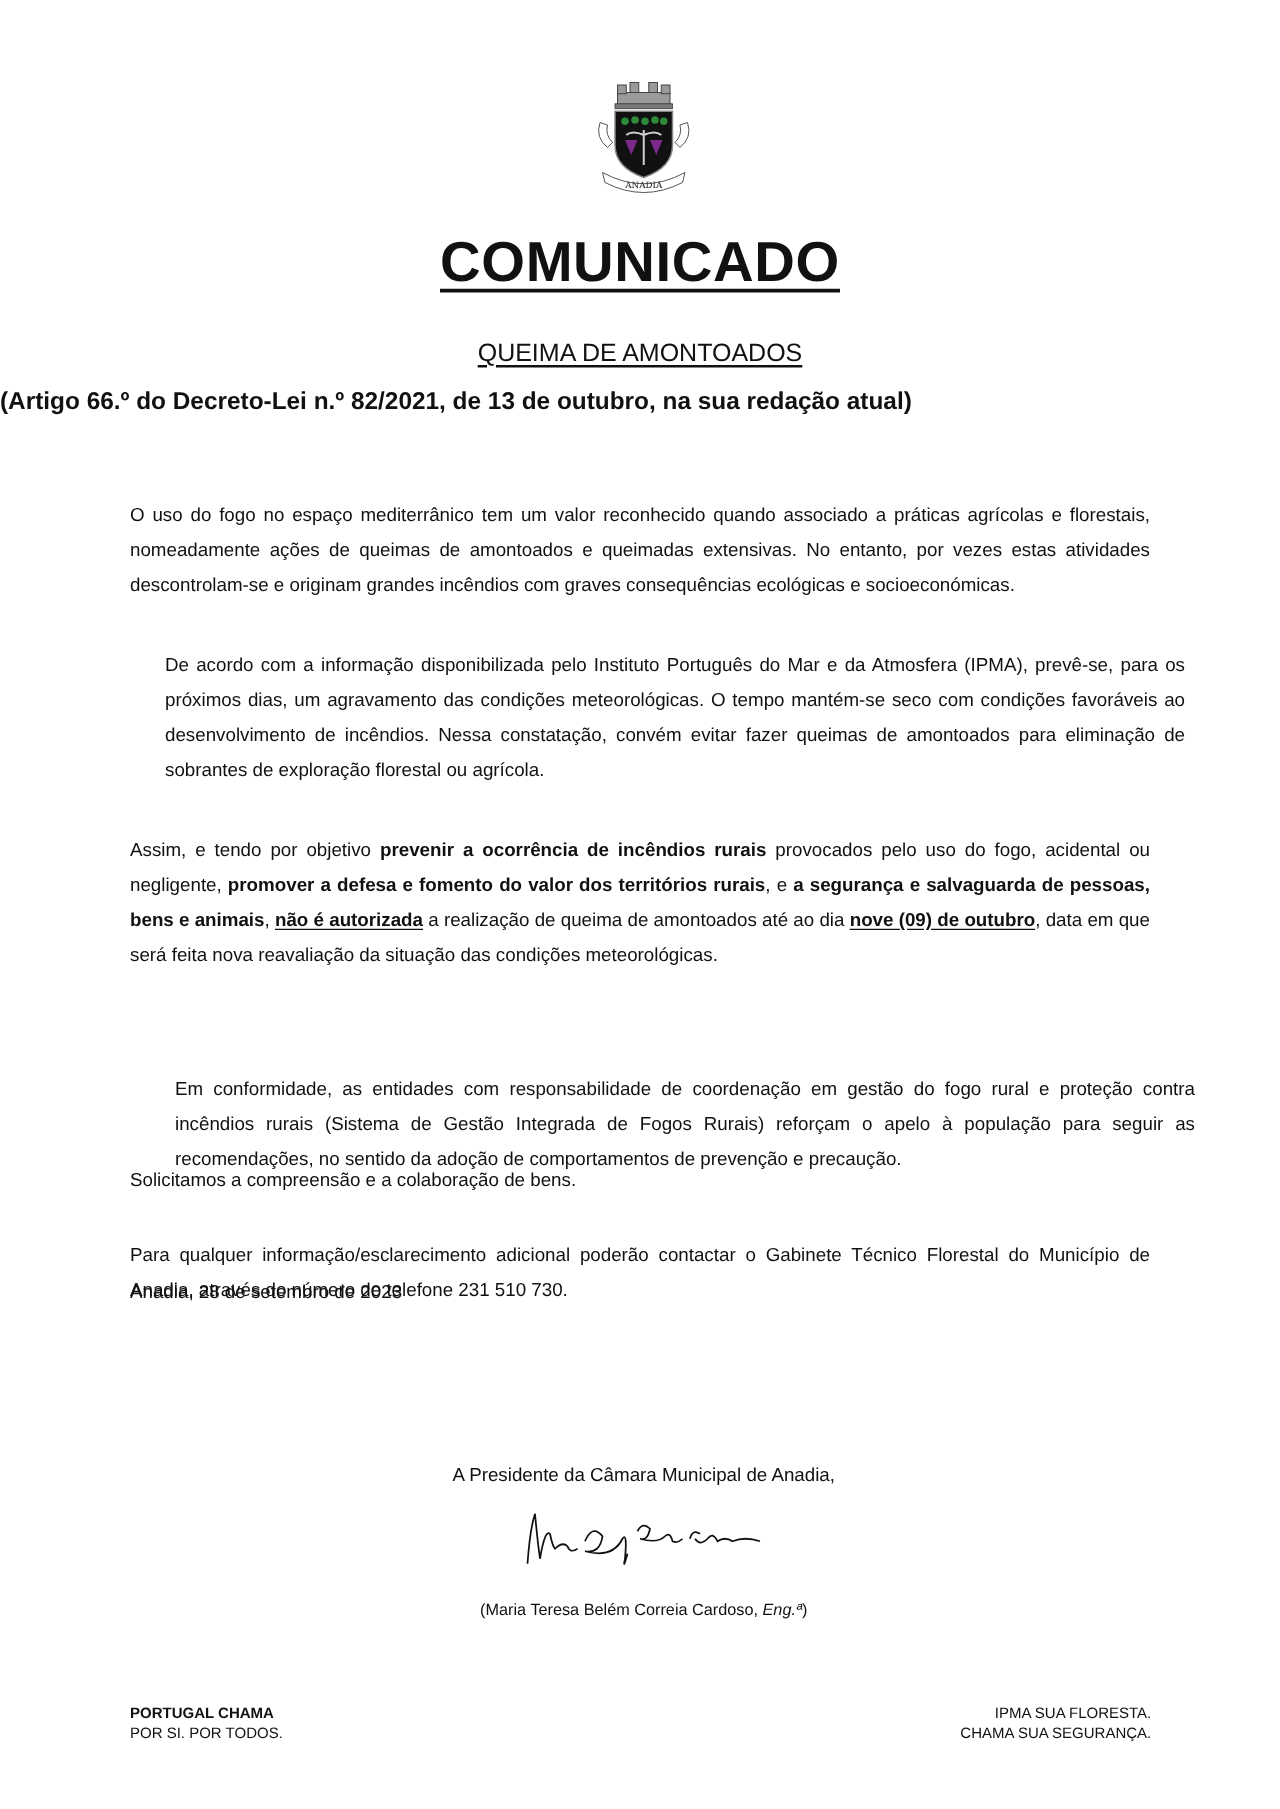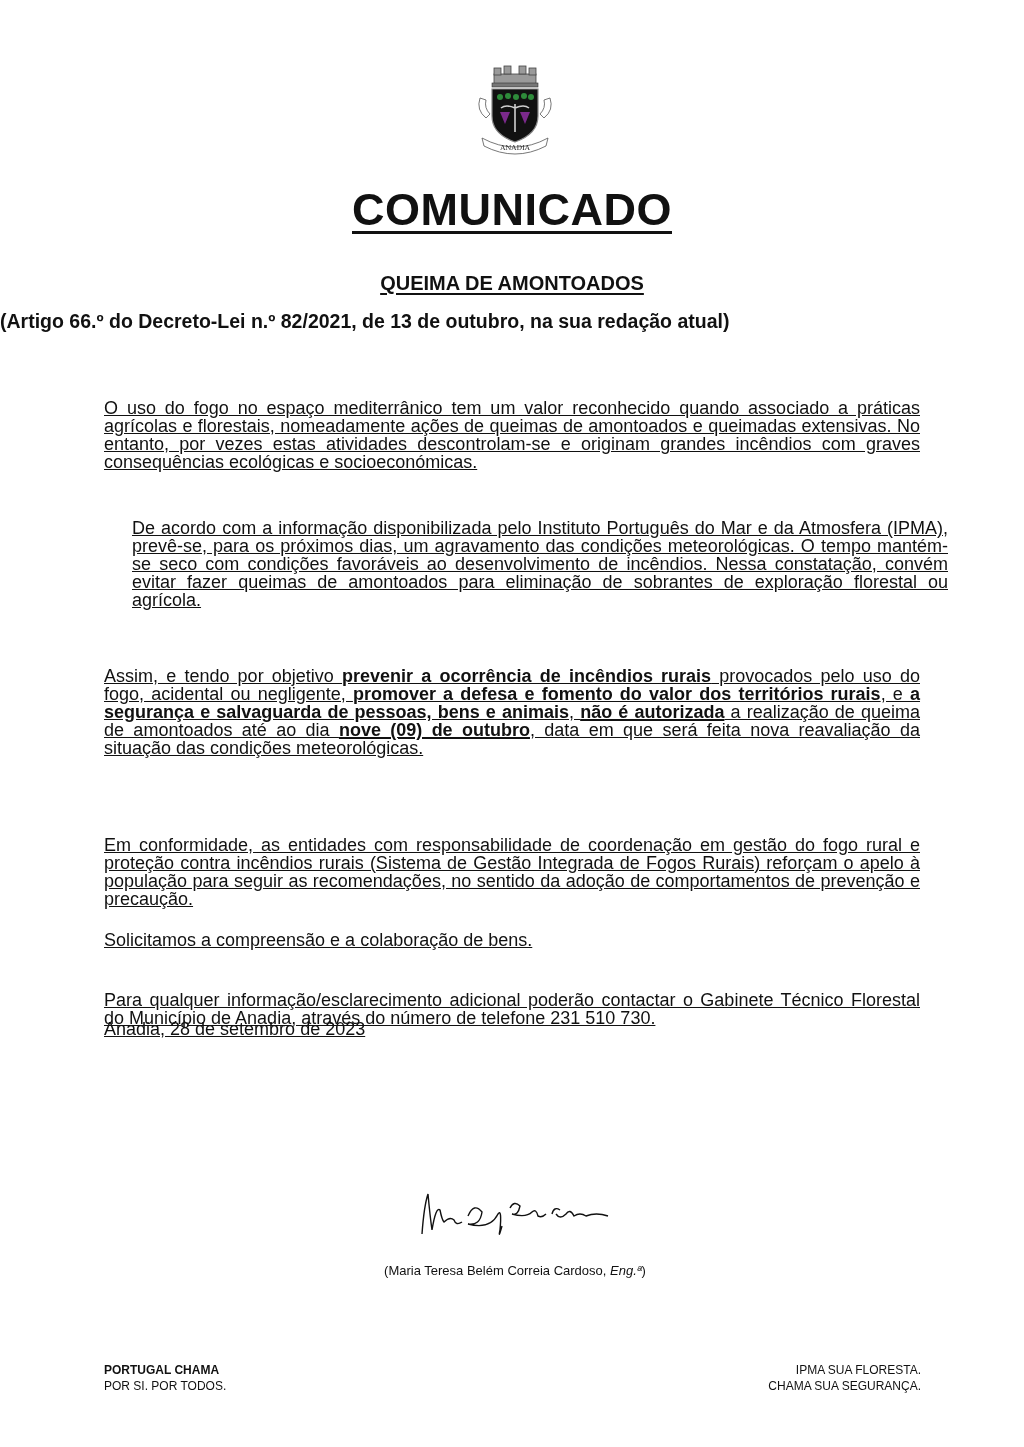--- a/index.html
+++ b/index.html
@@ -11,37 +11,37 @@
     .crest {
       position: absolute; left: 474px; top: 64px; width: 82px; height: 92px;
     }
     .title {
       position: absolute; left: 0; right: 0; top: 184px; text-align: center;
       font-size: 45px; font-weight: bold; letter-spacing: 0.5px;
     }
     .title span { text-decoration: underline; text-decoration-thickness: 3px; text-underline-offset: 6px; }
     .subtitle {
       position: absolute; left: 0; right: 0; top: 272px; text-align: center;
-      font-size: 20px; font-weight: bold;
+      font-size: 20px; font-weight: normal;
     }
     .subtitle span { text-decoration: underline; text-underline-offset: 3px; }
     .legal-ref {
       position: absolute; left: 0; right: 0; top: 310px; text-align: left;
       font-size: 19.5px; font-weight: bold;
     }
     .body-text {
       position: absolute; left: 104px; width: 816px;
-      font-size: 18px; line-height: 18px; text-align: justify; text-decoration: underline;
+      font-size: 15px; line-height: 28px; text-align: justify;
     }
     .body-text b { font-weight: bold; }
     .body-text u { text-underline-offset: 2px; }
     #p1 { top: 399px; }
     #p2 { top: 519px; margin-left: 28px; }
     #p3 { top: 667px; }
-    #p4 { top: 836px; }
+    #p4 { top: 858px; margin-left: 36px; }
     #p5 { top: 931px; }
     #p6 { top: 991px; }
     #p7 { top: 1020px; }
     .sig-block {
       position: absolute; left: 340px; width: 350px; top: 1172px; text-align: center;
     }
     .sig-role { font-size: 15px; }
     .sig-img { display: block; margin: 14px auto 0; width: 210px; height: 60px; }
     .sig-name { font-size: 13px; margin-top: 17px; }
     .footer-left {
@@ -102,20 +102,21 @@
 
 <div id="p4" class="body-text">Em conformidade, as entidades com responsabilidade de coordenação em gestão do fogo rural e proteção contra incêndios rurais (Sistema de Gestão Integrada de Fogos Rurais) reforçam o apelo à população para seguir as recomendações, no sentido da adoção de comportamentos de prevenção e precaução.</div>
 
 <div id="p5" class="body-text">Solicitamos a compreensão e a colaboração de bens.</div>
 
 <div id="p6" class="body-text">Para qualquer informação/esclarecimento adicional poderão contactar o Gabinete Técnico Florestal do Município de Anadia, através do número de telefone 231 510 730.</div>
 
 <div id="p7" class="body-text">Anadia, 28 de setembro de 2023</div>
 
 <div class="sig-block">
+  <div class="sig-role">A Presidente da Câmara Municipal de Anadia,</div>
   <svg class="sig-img" viewBox="0 0 210 60">
     <path d="M12 48 Q14 20 18 8 Q20 30 22 44 Q26 20 30 24 Q32 34 34 36 Q40 30 44 34 Q46 40 52 36" stroke="#111" stroke-width="1.4" fill="none"></path>
     <path d="M58 30 Q64 16 72 26 Q70 40 58 38 Q80 44 88 28 Q92 22 90 44 Q88 54 92 40" stroke="#111" stroke-width="1.4" fill="none"></path>
     <path d="M100 22 Q104 14 110 20 Q108 30 102 28 Q116 32 122 26 Q126 22 128 30 Q132 32 136 28" stroke="#111" stroke-width="1.4" fill="none"></path>
     <path d="M142 28 Q144 20 150 24 M146 28 Q150 34 156 28 Q160 22 164 30 Q170 26 176 30 Q186 26 198 30" stroke="#111" stroke-width="1.4" fill="none"></path>
   </svg>
   <div class="sig-name"><span>(Maria Teresa Belém Correia Cardoso, </span><i>Eng.ª</i><span>)</span></div>
 </div>
 
 <div class="footer-left">

